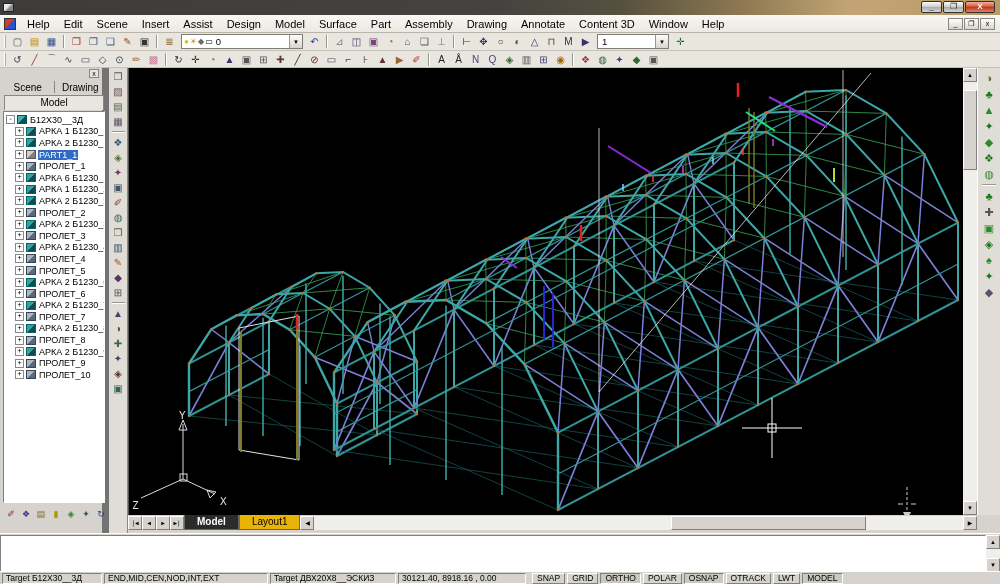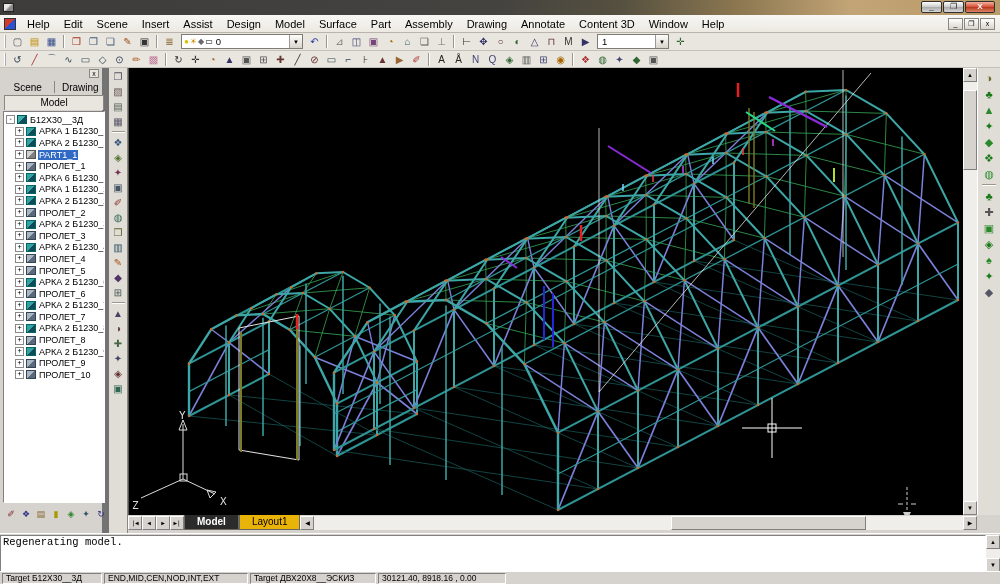--- a/index.html
+++ b/index.html
@@ -835,29 +835,38 @@
       <span class="sbtn2">◀</span>
       <span class="htrack">
           <span class="hthumb"></span>
         </span>
       <span class="sbtn2">▶</span>
     </span>
   </div>
 
   <div id="cmdarea">
     <div id="cmdbox">
-      <div>Regenerating model.</div>
     </div>
     <div id="cmdscroll" class="sb">
       <div class="sbtn2">▲</div>
       <div class="vtrack"></div>
       <div class="sbtn2">▼</div>
     </div>
   </div>
 
   <div id="statusbar">
     <span class="scell" style="width:100px">Target Б12X30__3Д</span>
-    <span class="scell" style="width:144px">END,MID,CEN,NOD,INT,EXT</span>
+    <span class="scell" style="width:164px">END,MID,CEN,NOD,INT,EXT</span>
     <span class="scell" style="width:126px">Target ДВХ20Х8__ЭСКИЗ</span>
     <span class="scell" style="width:128px">30121.40, 8918.16 , 0.00</span>
+    <span id="stoggles" style="display:flex;gap:2px;margin-left:4px">
+        <span class="sbtn">SNAP</span>
+        <span class="sbtn">GRID</span>
+        <span class="sbtn on">ORTHO</span>
+        <span class="sbtn">POLAR</span>
+        <span class="sbtn on">OSNAP</span>
+        <span class="sbtn">OTRACK</span>
+        <span class="sbtn">LWT</span>
+        <span class="sbtn on">MODEL</span>
+      </span>
   </div>
 
 </div>
 
 </body></html>

